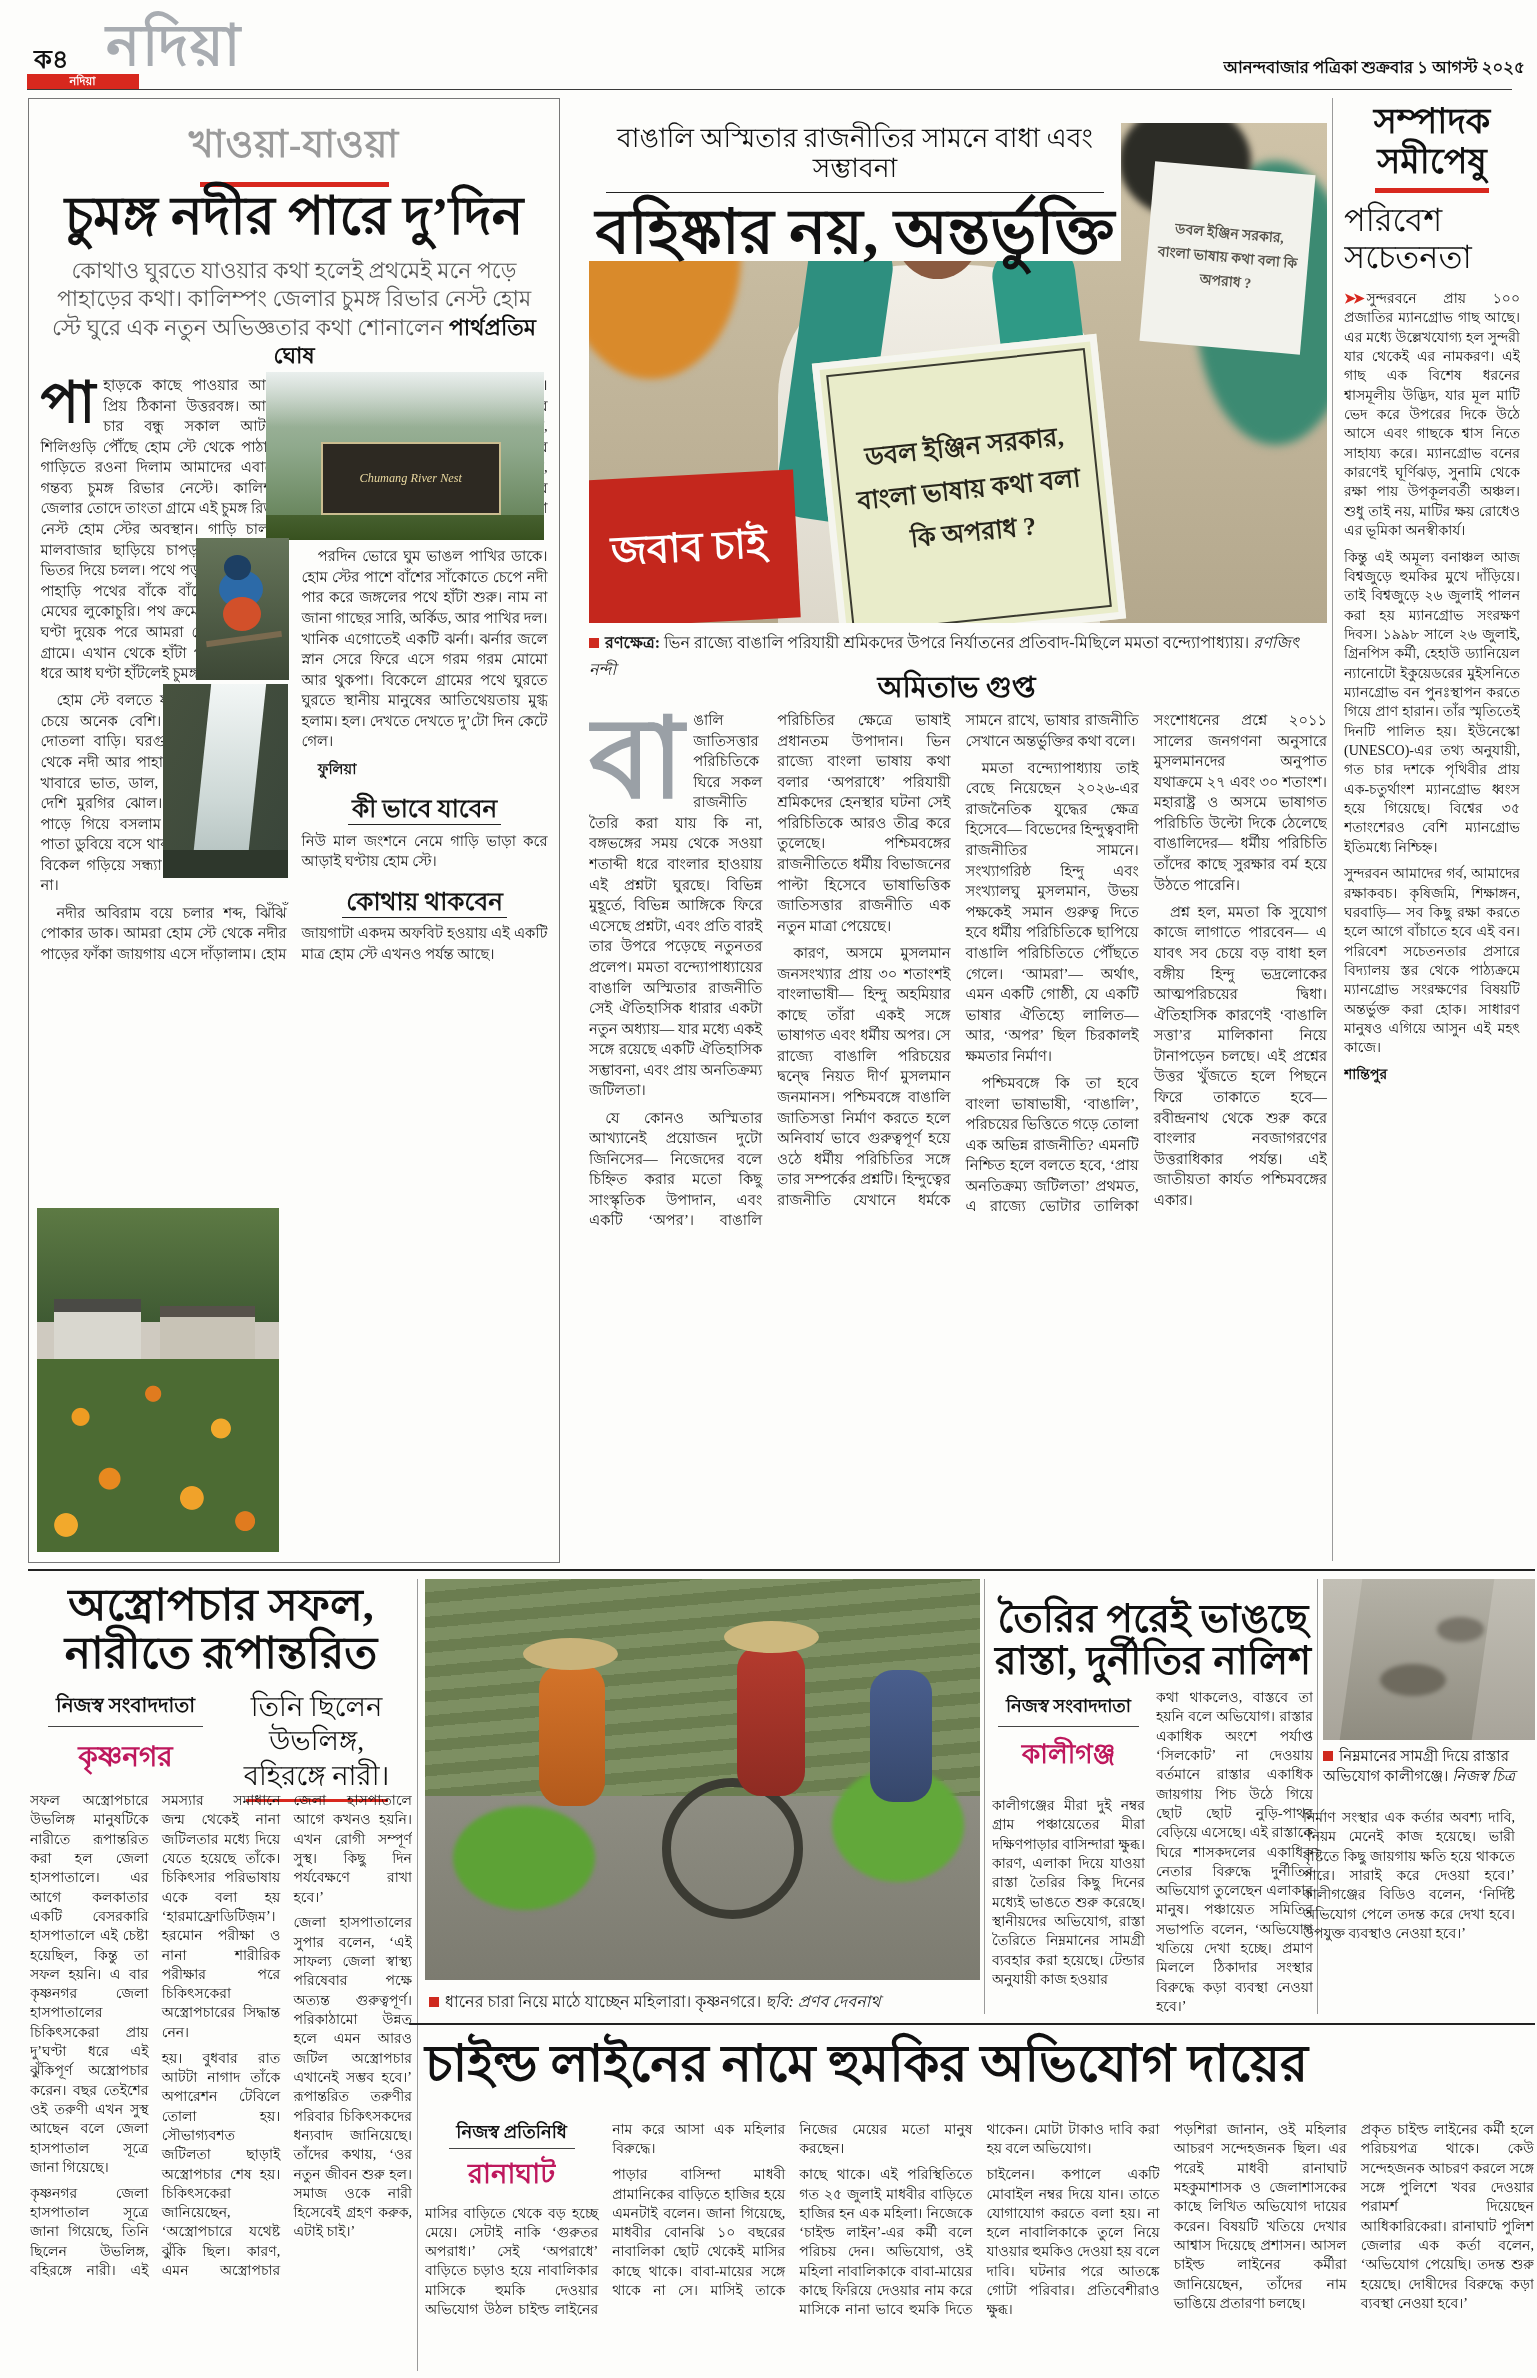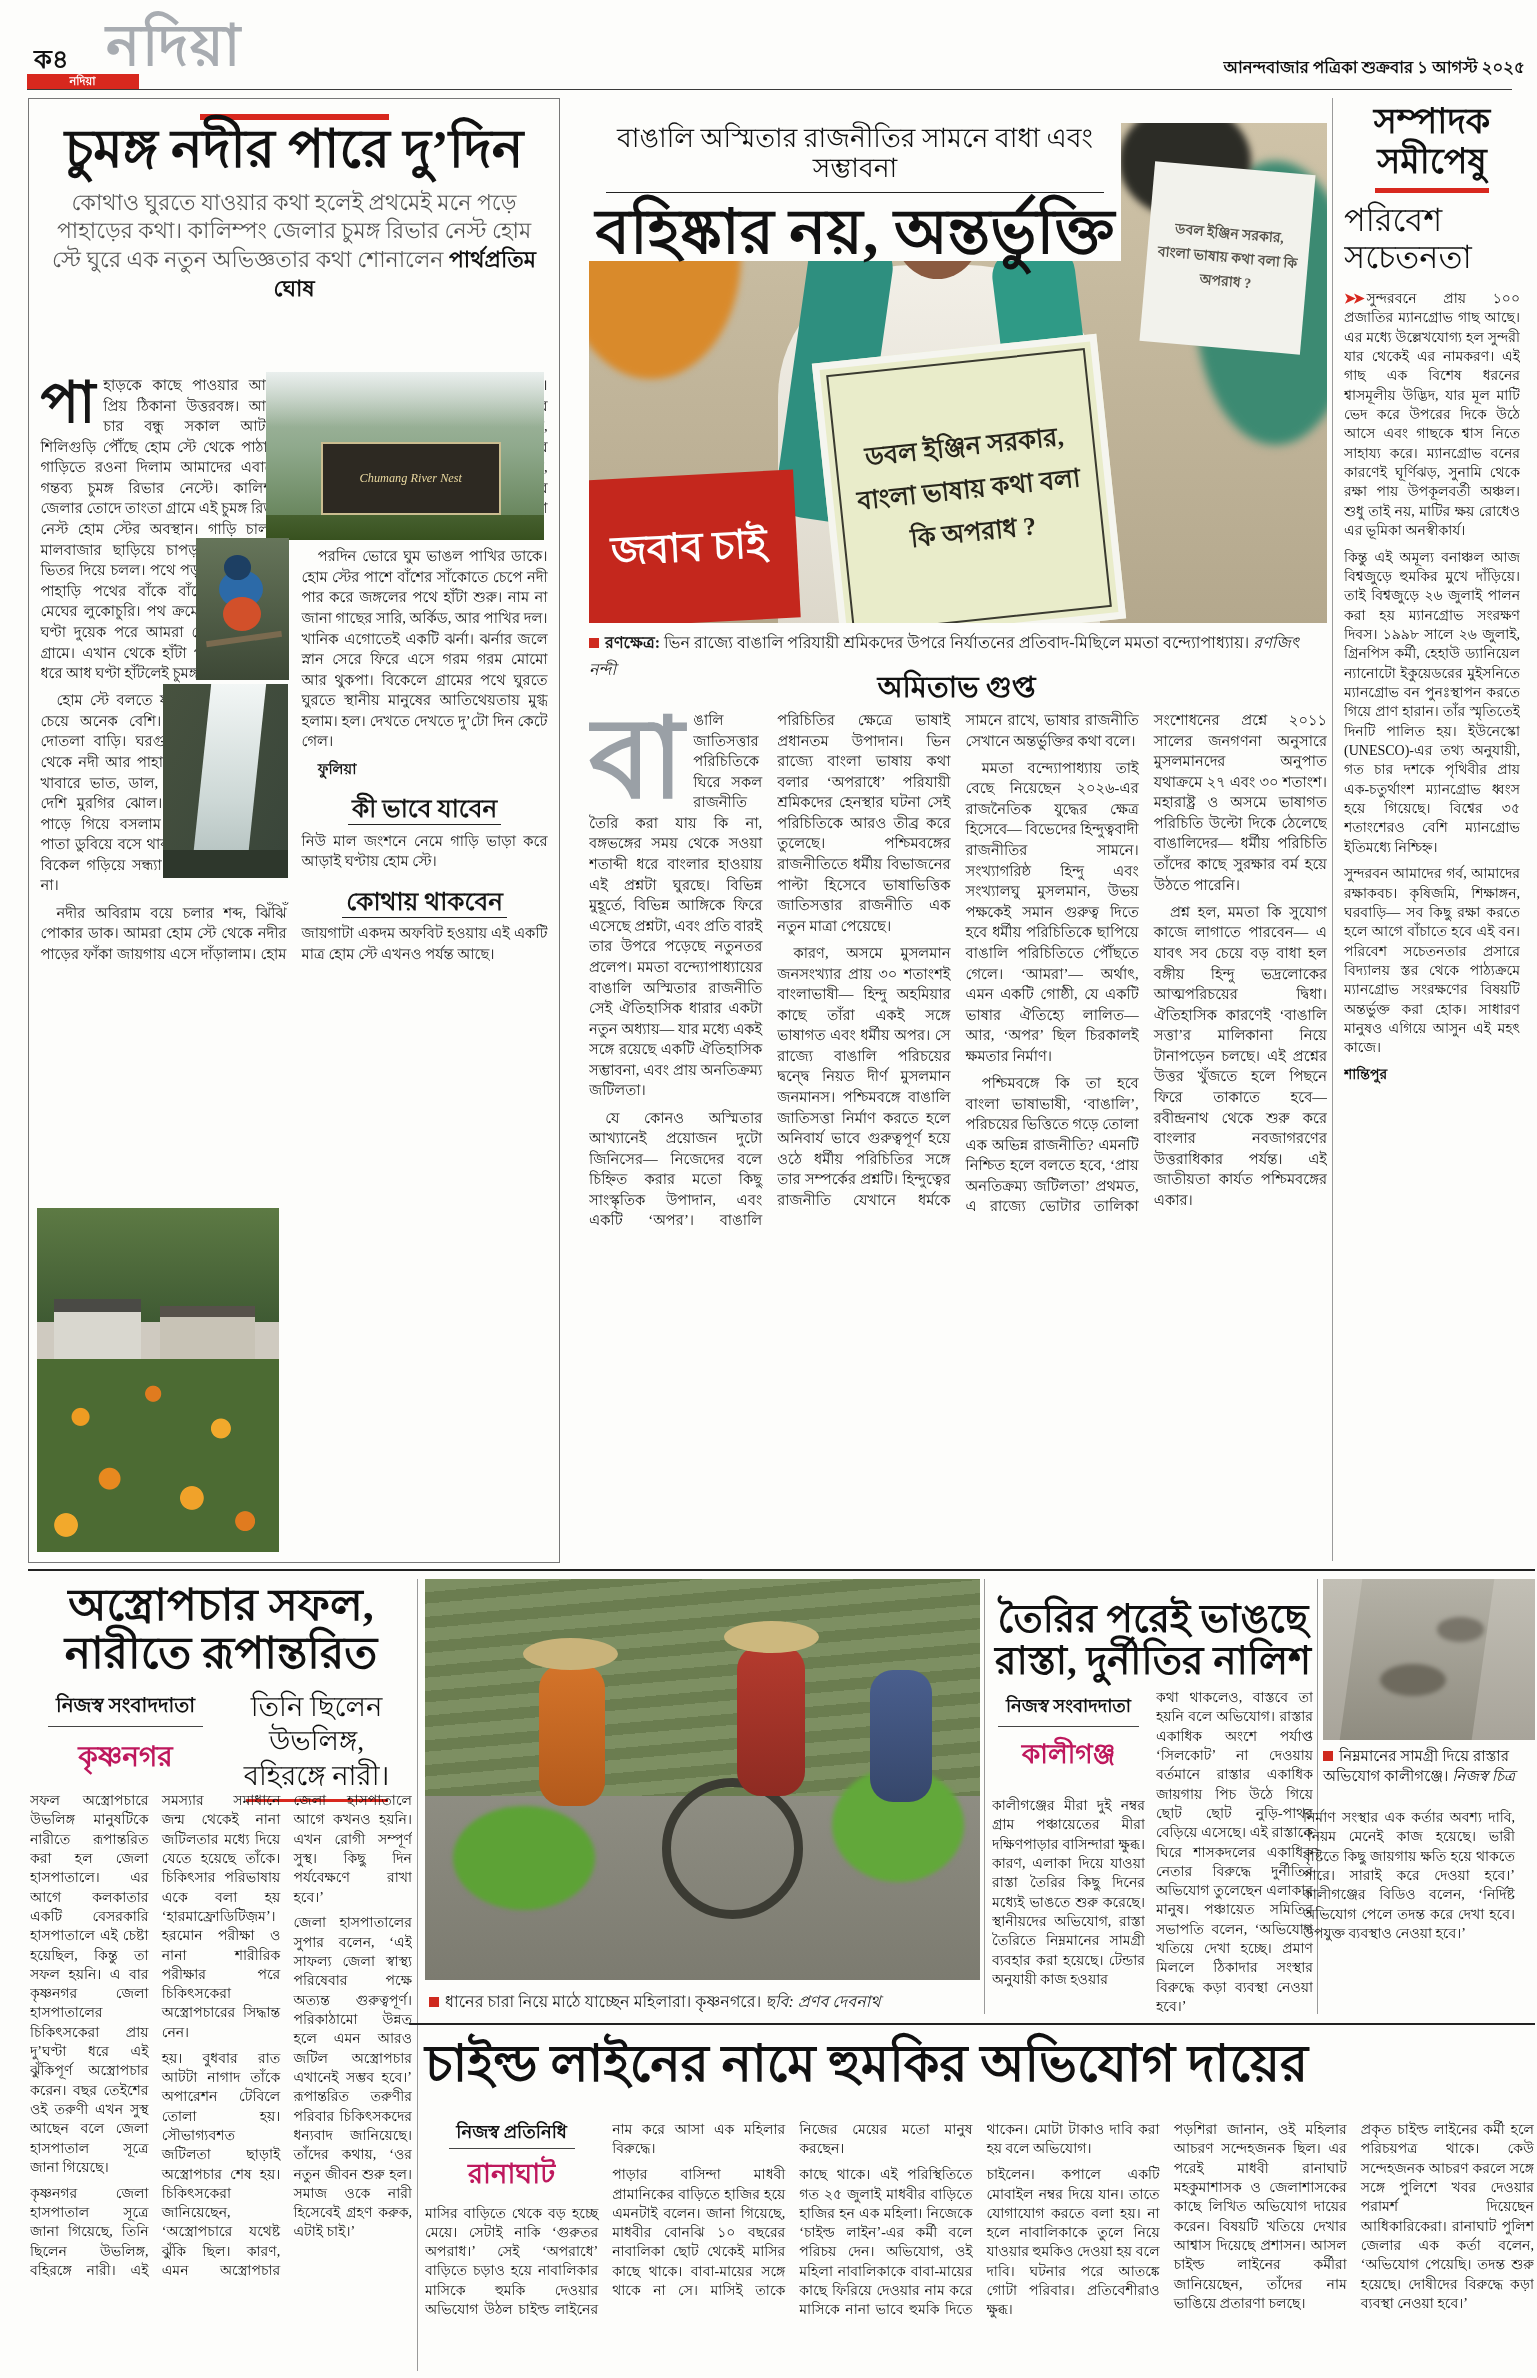--- a/index.html
+++ b/index.html
@@ -75,20 +75,21 @@
 <div id="page">
 
   <div class="abs pagenum" style="left:34px;top:40px;">ক৪</div>
   <div class="abs masthead-big" style="left:106px;top:17px;">নদিয়া</div>
   <div class="abs masthead-red" style="left:26.5px;top:74px;width:112px;height:16px;">নদিয়া</div>
   <div class="abs dateline-top" style="right:13.2px;top:55px;width:397px;">আনন্দবাজার পত্রিকা শুক্রবার ১ আগস্ট ২০২৫</div>
   <div class="rule-h" style="left:26.5px;top:89px;width:1485px;"></div>
 
   <div class="abs travel-box" style="left:28px;top:98px;width:530px;height:1463px;">
     <div style="margin-top:15px;">
+      <div class="sec-label">খাওয়া-যাওয়া</div>
       <div class="sec-underline"></div>
     </div>
     <div class="travel-headline">চুমঙ্গ নদীর পারে দু’দিন</div>
     <div class="travel-stand" style="padding:0 17px;">
       <span>কোথাও ঘুরতে যাওয়ার কথা হলেই প্রথমেই মনে পড়ে পাহাড়ের কথা। কালিম্পং জেলার চুমঙ্গ রিভার নেস্ট হোম স্টে ঘুরে এক নতুন অভিজ্ঞতার কথা শোনালেন </span><b>পার্থপ্রতিম ঘোষ</b>
     </div>
 
     <div class="abs bt cols2" style="left:11.4px;right:11.4px;top:276px;bottom:9.5px;overflow:hidden;">
       <p><span class="dropcap-travel">পা</span><span>হাড়কে কাছে পাওয়ার আমার প্রিয় ঠিকানা উত্তরবঙ্গ। আমরা চার বন্ধু সকাল আটটায় শিলিগুড়ি পৌঁছে হোম স্টে থেকে পাঠানো গাড়িতে রওনা দিলাম আমাদের এবারের গন্তব্য চুমঙ্গ রিভার নেস্টে। কালিম্পং জেলার তোদে তাংতা গ্রামে এই চুমঙ্গ রিভার নেস্ট হোম স্টের অবস্থান। গাড়ি চালসা, মালবাজার ছাড়িয়ে চাপড়ামারি জঙ্গলের ভিতর দিয়ে চলল। পথে পড়ল ঝালং, বিন্দু। পাহাড়ি পথের বাঁকে বাঁকে সবুজ আর মেঘের লুকোচুরি। পথ ক্রমে উঁচুতে উঠছে। ঘণ্টা দুয়েক পরে আমরা পৌঁছলাম তোদে গ্রামে। এখান থেকে হাঁটা পথ। নদীর পাড় ধরে আধ ঘণ্টা হাঁটলেই চুমঙ্গ রিভার নেস্ট।</span></p>
       <p>হোম স্টে বলতে যা বুঝি, এ যেন তার চেয়ে অনেক বেশি। নদীর ধারে কাঠের দোতলা বাড়ি। ঘরগুলি ছিমছাম, বারান্দা থেকে নদী আর পাহাড় দেখা যায়। দুপুরের খাবারে ভাত, ডাল, পাহাড়ি সবজি আর দেশি মুরগির ঝোল। খাওয়া শেষে নদীর পাড়ে গিয়ে বসলাম। স্বচ্ছ জলে পায়ের পাতা ডুবিয়ে বসে থাকতে থাকতে কখন যে বিকেল গড়িয়ে সন্ধ্যা নামল, টেরই পেলাম না।</p>

